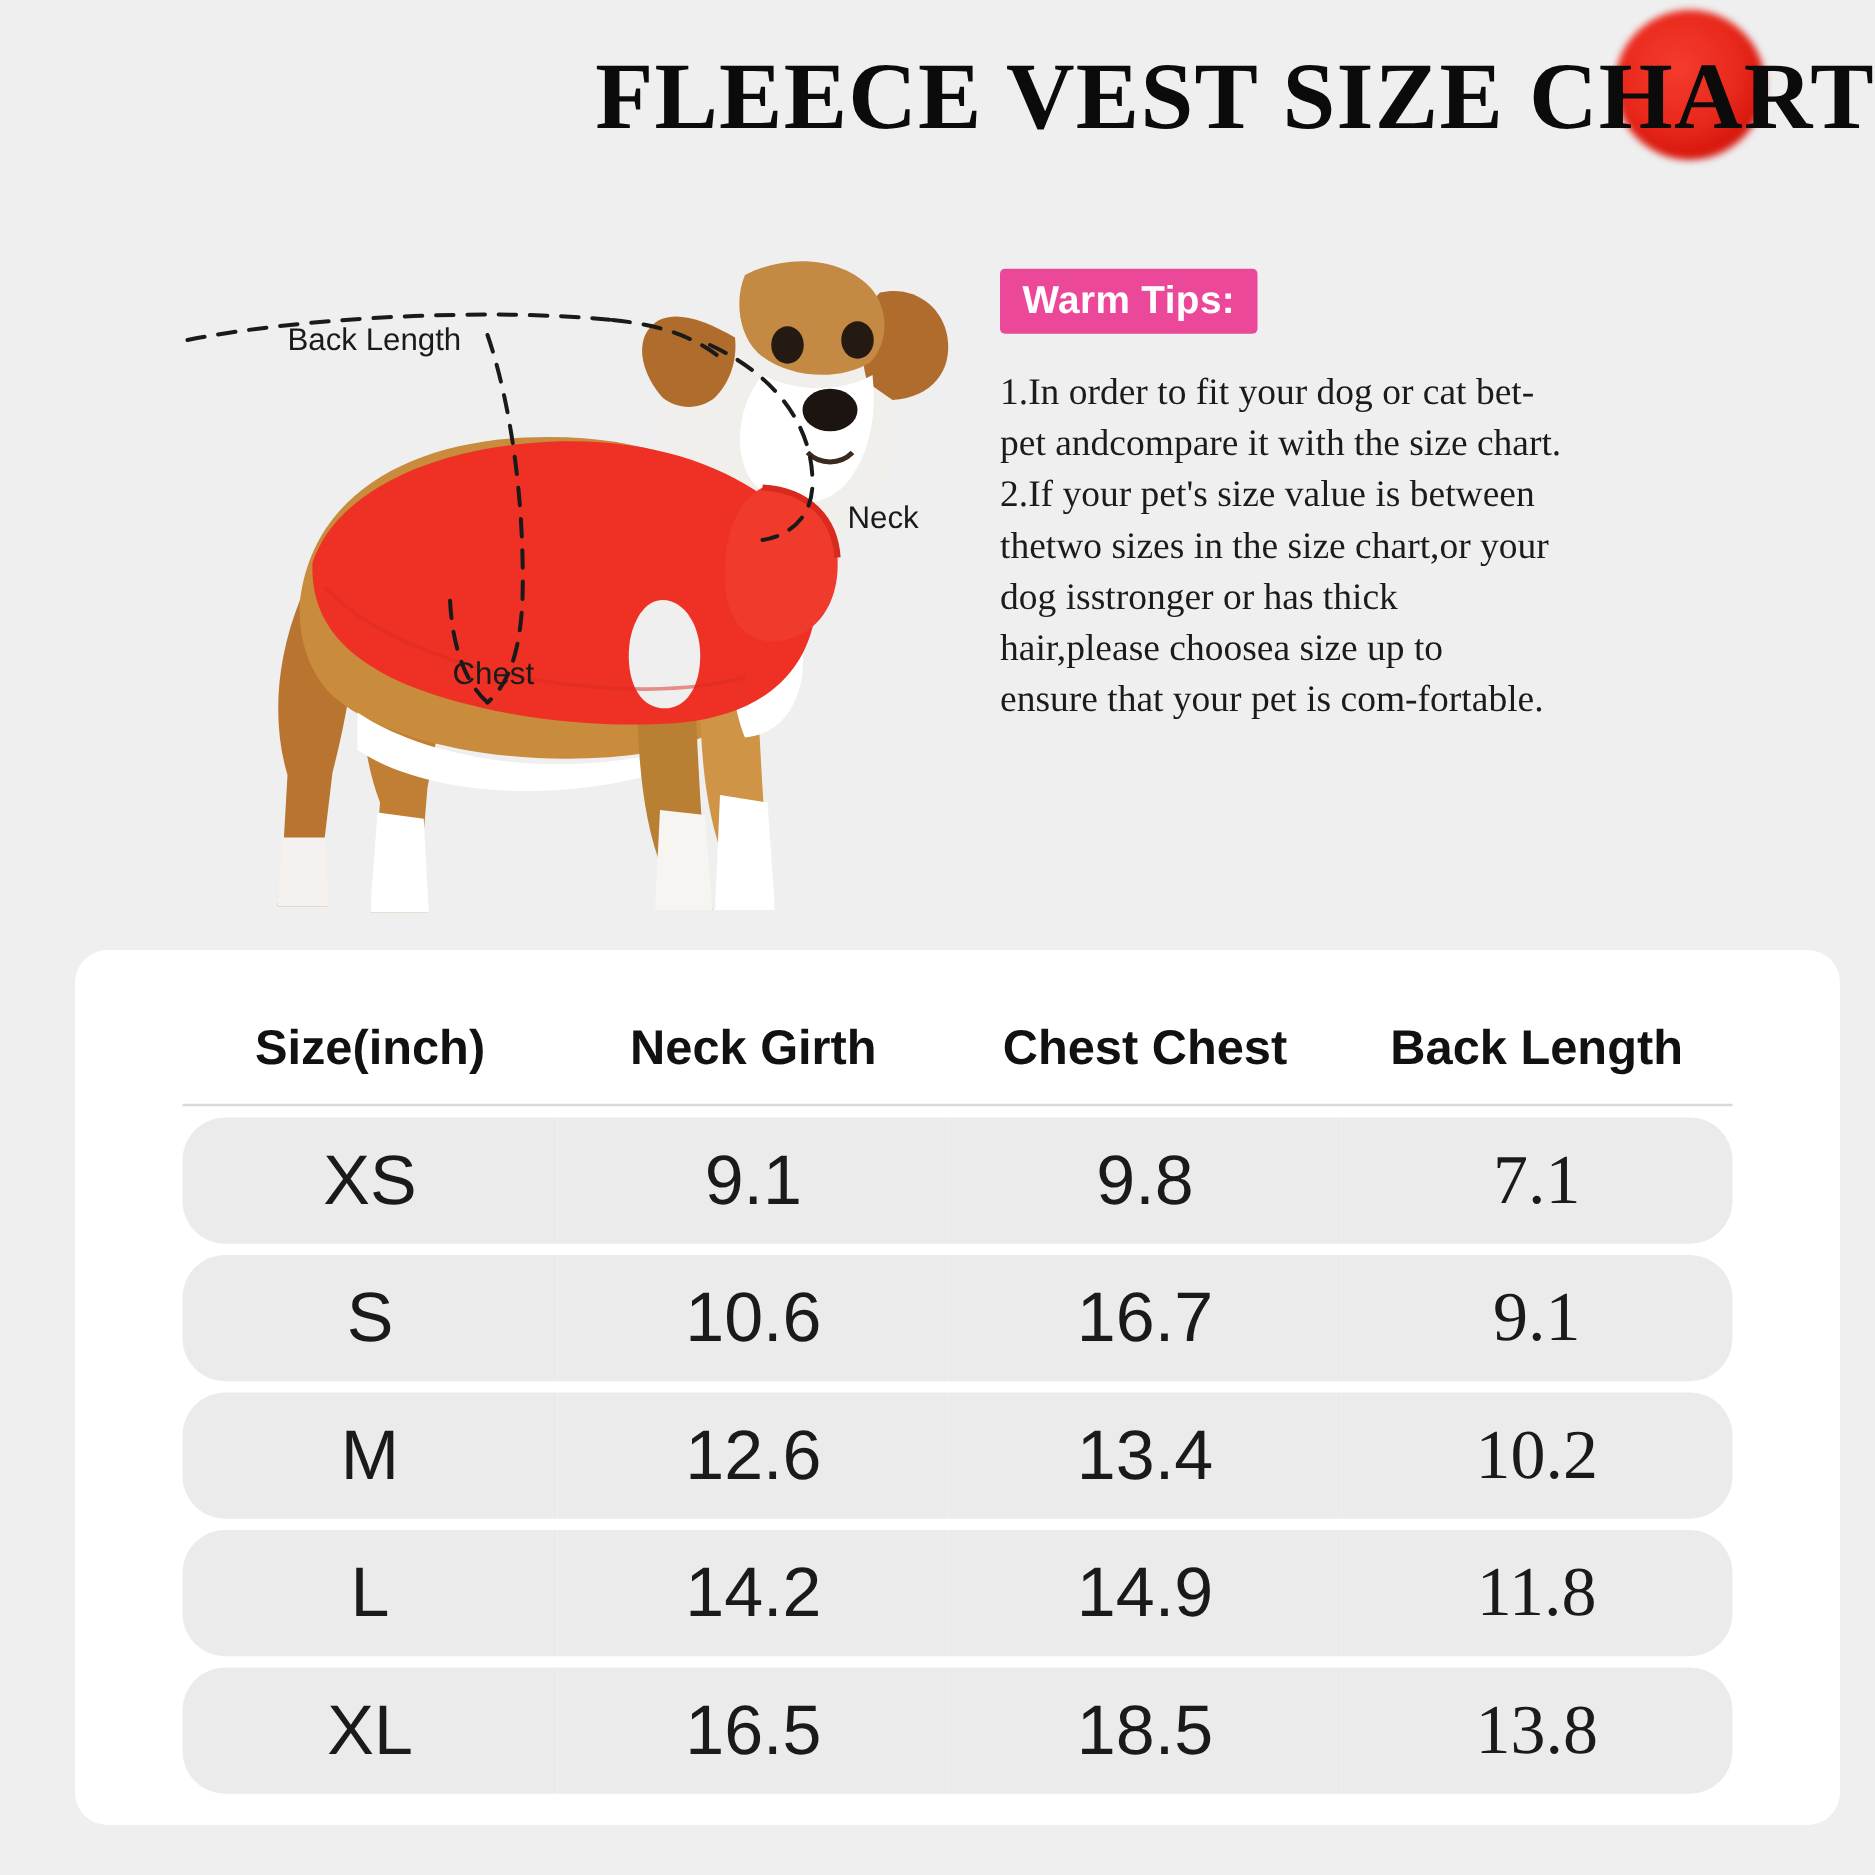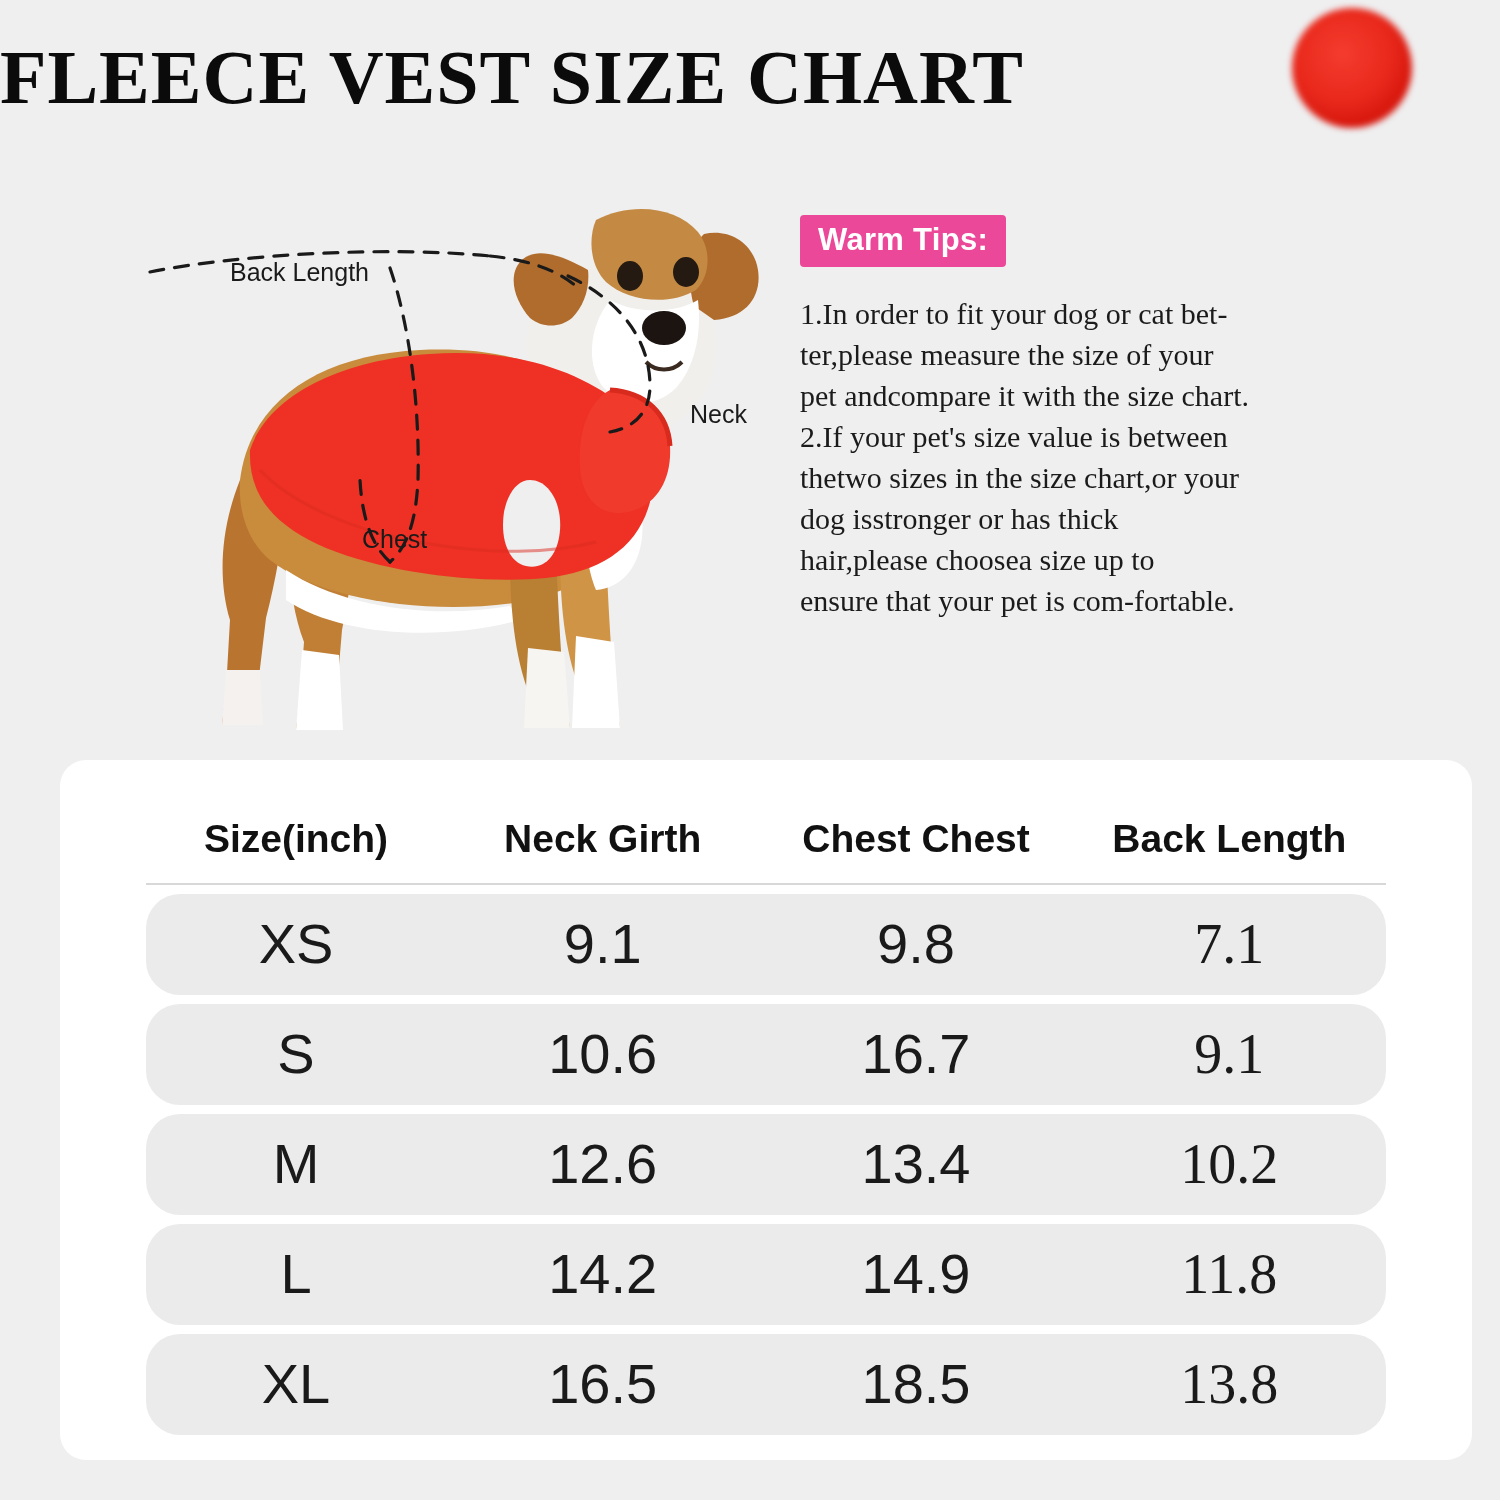--- a/index.html
+++ b/index.html
@@ -14,21 +14,21 @@
     position: relative;
     overflow: hidden;
   }
 
   
   .title-bar {
     position: absolute;
     top: 34px;
     left: 0;
     width: 1500px;
-    text-align: left;
+    text-align: right;
   }
   .title {
     font-family: "Liberation Serif", serif;
     font-weight: bold;
     font-size: 76px;
     letter-spacing: 1px;
     color: #0b0b0b;
     display: inline-block;
     white-space: nowrap;
   }
@@ -61,21 +61,21 @@
   }
 
   .label-text {
     position: absolute;
     font-family: "Liberation Sans", sans-serif;
     font-size: 25px;
     color: #1a1a1a;
     white-space: nowrap;
   }
   .lbl-back { left: 140px; top: 108px; }
-  .lbl-neck { left: 600px; top: 250px; text-align: right; }
+  .lbl-neck { left: 588px; top: 250px; text-align: right; }
   .lbl-chest { left: 272px; top: 375px; }
 
   
   .tips {
     position: absolute;
     left: 800px;
     top: 215px;
     width: 600px;
   }
   .tips-badge {
@@ -200,21 +200,20 @@
 
   <div class="label-text lbl-back">Back Length</div>
   <div class="label-text lbl-neck">Neck</div>
   <div class="label-text lbl-chest">Chest</div>
 </div>
 
 <div class="tips">
   <div class="tips-badge">Warm Tips:</div>
   <div class="tips-body">
     <p>1.In order to fit your dog or cat bet-</p>
-    <p>ter,please measure the size of your</p>
     <p>pet andcompare it with the size chart.</p>
     <p>2.If your pet's size value is between</p>
     <p>thetwo sizes in the size chart,or your</p>
     <p>dog isstronger or has thick</p>
     <p>hair,please choosea size up to</p>
     <p>ensure that your pet is com-fortable.</p>
   </div>
 </div>
 
 <div class="table-card">

